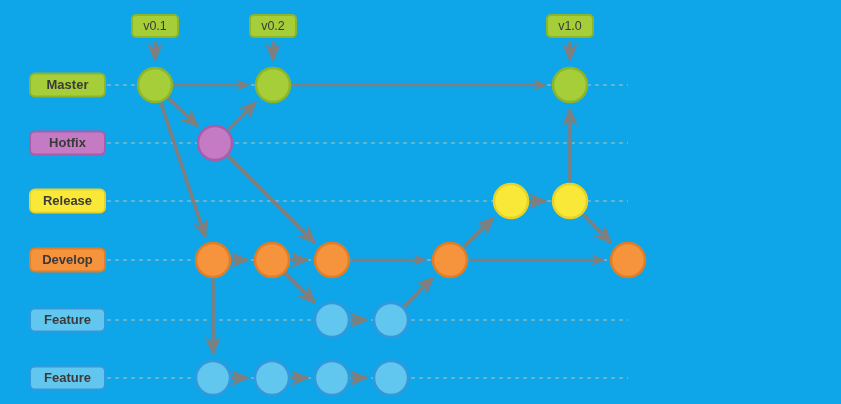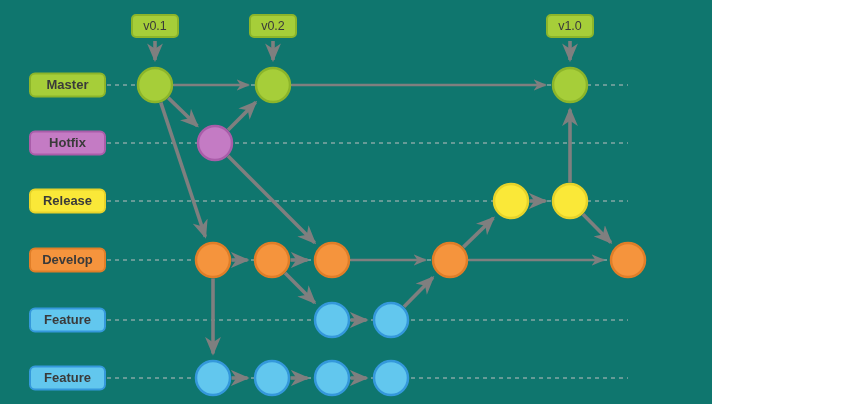--- a/index.html
+++ b/index.html
@@ -1,21 +1,21 @@
 <!DOCTYPE html>
 <html><head>
 <meta charset="utf-8">
 <style>
   html,body{margin:0;padding:0;background:#ffffff;}
   body{
     width:841px;height:404px;
     font-family:"Liberation Sans","DejaVu Sans",sans-serif;
     overflow:hidden;
   }
-  #stage{position:relative;width:712px;height:404px;background:#0f766e;text-align:right;}
+  #stage{position:relative;width:841px;height:404px;background:#0ea5e9;text-align:right;}
   #gitflow-svg{position:absolute;left:0;top:0;width:841px;height:404px;display:block;}
   .lane-label-text{
     font-size:13px;font-weight:bold;fill:#3a3a3a;
     dominant-baseline:middle;text-anchor:middle;
     font-family:"Liberation Sans","DejaVu Sans",sans-serif;
   }
   .tag-label-text{
     font-size:12.5px;fill:#3a3a3a;
     dominant-baseline:middle;text-anchor:middle;
     font-family:"Liberation Sans","DejaVu Sans",sans-serif;

